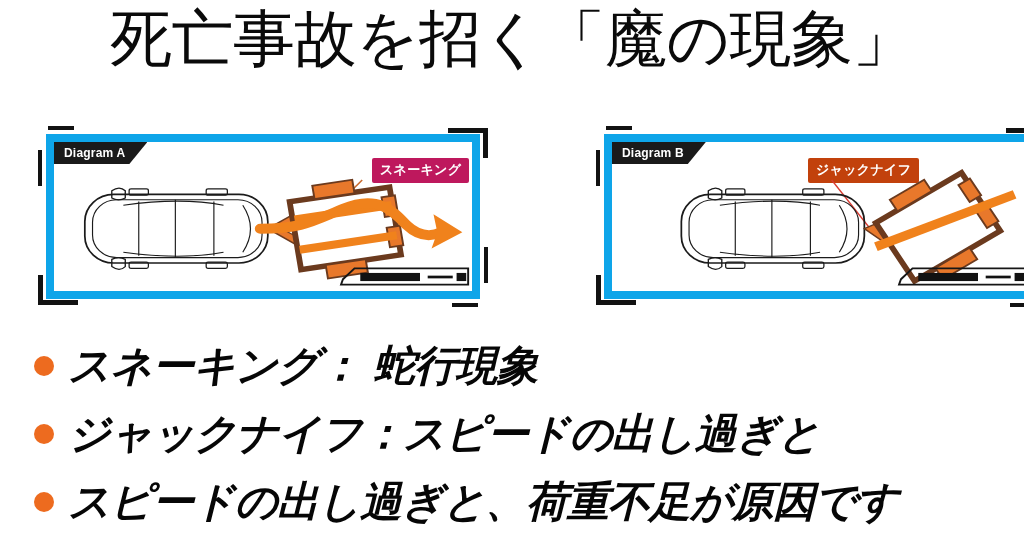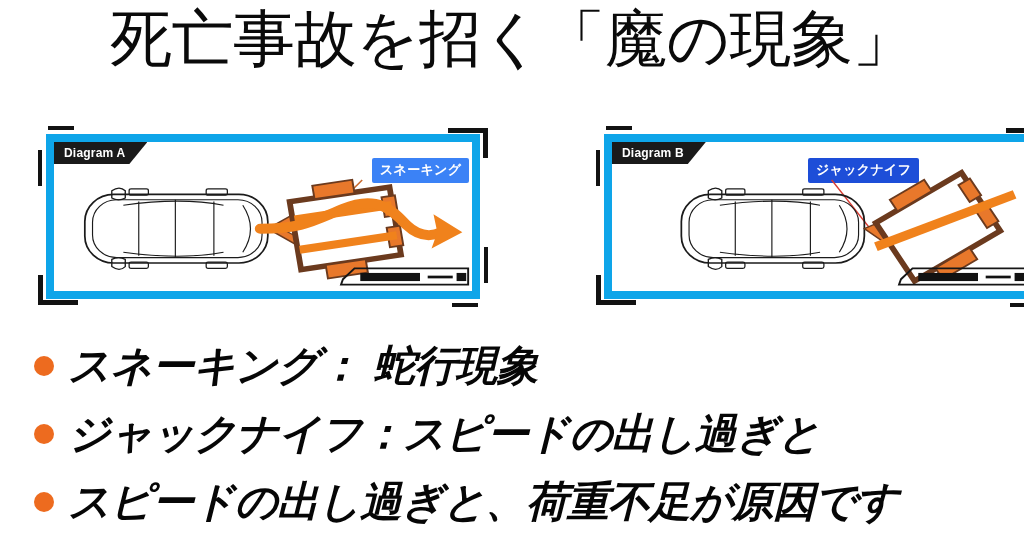--- a/index.html
+++ b/index.html
@@ -112,26 +112,26 @@
     color: #ffffff;
     font-size: 13px;
     font-weight: 700;
     padding: 3px 8px 4px 8px;
     border-radius: 2px;
     white-space: nowrap;
     font-family: "DejaVu Sans", "Liberation Sans", sans-serif;
     letter-spacing: 0.3px;
   }
   #tag-snaking {
-    background: #3b82f6;
+    background: #be185d;
     left: 318px;
     top: 16px;
   }
   #tag-jackknife {
-    background: #1d4ed8;
+    background: #c2410c;
     left: 196px;
     top: 16px;
   }
 
   .panel-svg {
     position: absolute;
     left: 0; top: 0;
     width: 100%;
     height: 100%;
     overflow: visible;

